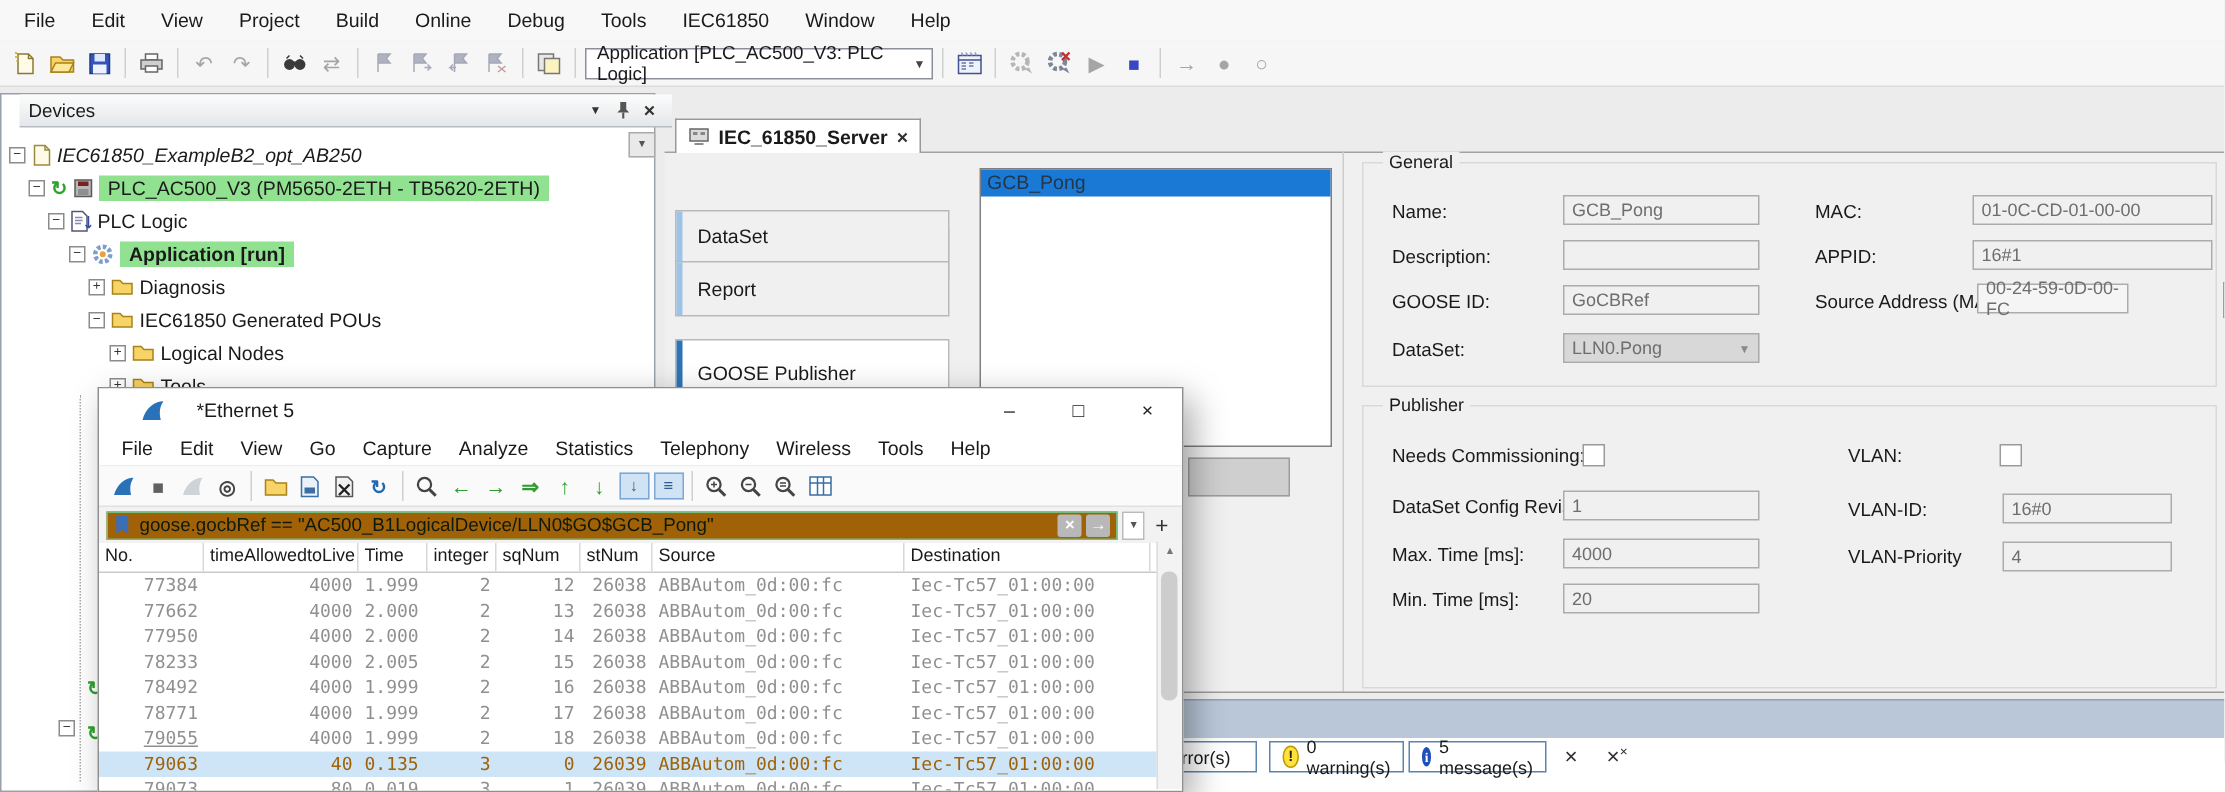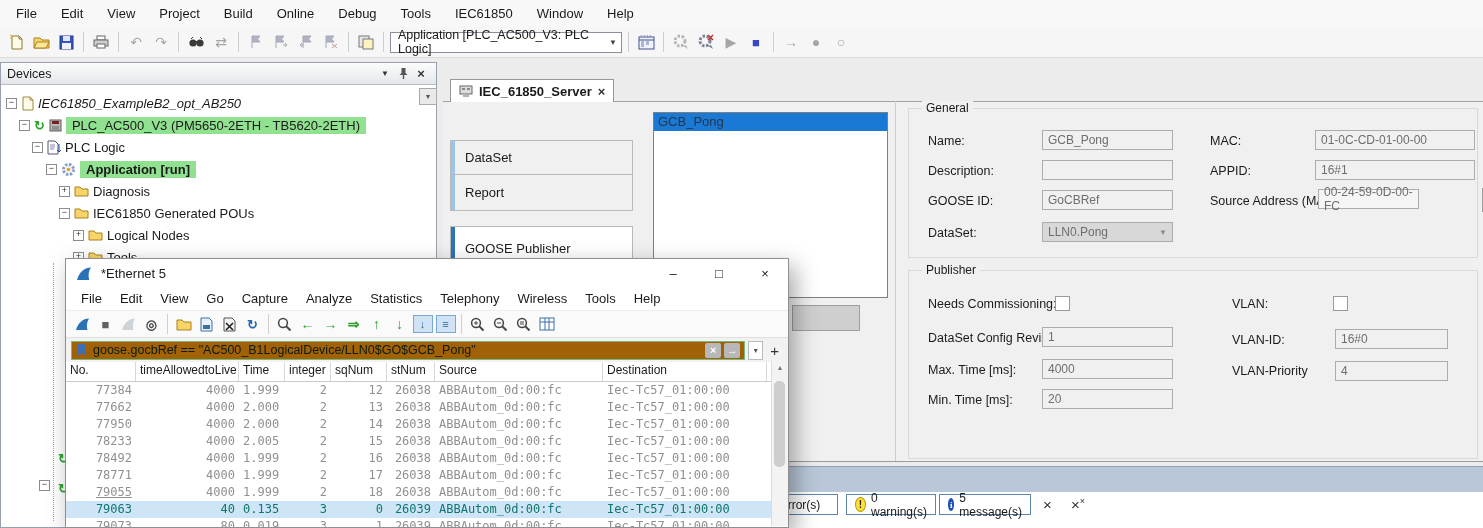--- a/index.html
+++ b/index.html
@@ -10,21 +10,21 @@
   .menubar{left:0;top:0;width:1483px;height:27px;background:#f8f8f8;display:flex;align-items:center;padding-left:4px;box-sizing:border-box;}
   .menu-item{padding:0 12px;line-height:27px;}
   .toolbar{left:0;top:27px;width:1483px;height:31px;background:#f6f6f6;border-bottom:1px solid #dcdcdc;display:flex;align-items:center;padding-left:5px;box-sizing:border-box;gap:3px;}
   .tbi{width:22px;height:22px;display:flex;align-items:center;justify-content:center;font-size:14px;color:#444;}
   .tsep{width:1px;height:20px;background:#cfcfcf;margin:0 3px;}
   .dim{opacity:.45;}
   .combo{width:232px;height:21px;background:#fff;border:1px solid #8a8f99;display:flex;align-items:center;font-size:12.5px;padding:0 4px 0 7px;box-sizing:border-box;}
   .combo .arr{margin-left:auto;font-size:8px;color:#444;}
   
   .devpanel{left:0;top:62px;width:437px;height:466px;background:#fff;border:1px solid #98a0ac;box-sizing:border-box;}
-  .devhdr{left:0;top:0;width:435px;height:22px;background:linear-gradient(#fcfcfc,#e4e7ea);border-bottom:1px solid #b7bcc3;display:flex;align-items:center;padding:0 6px;box-sizing:border-box;}
+  .devhdr{left:12px;top:0;width:435px;height:22px;background:linear-gradient(#fcfcfc,#e4e7ea);border-bottom:1px solid #b7bcc3;display:flex;align-items:center;padding:0 6px;box-sizing:border-box;}
   .devhdr .t{font-size:12.5px;}
   .hbtn{width:18px;height:16px;display:flex;align-items:center;justify-content:center;color:#333;}
   .trow{position:absolute;height:20px;display:flex;align-items:center;gap:4px;white-space:nowrap;}
   .exp{width:9px;height:9px;border:1px solid #8c8c8c;background:#fff;font-size:9px;line-height:7px;text-align:center;color:#333;flex:0 0 auto;}
   .grn{background:#90e190;padding:1px 6px;}
   .sync{color:#2ca32c;font-weight:bold;font-size:13px;}
   .scrbtn{left:418px;top:25px;width:16px;height:15px;border:1px solid #aaa;background:#e9e9e9;font-size:7px;color:#555;display:flex;align-items:center;justify-content:center;}
   
   .tab{left:450px;top:79px;height:22px;background:#fff;border:1px solid #989898;border-bottom:none;display:flex;align-items:center;gap:6px;padding:0 8px;font-weight:bold;}
   .edbg{left:443px;top:101px;width:1040px;height:360px;background:#f0f0f0;border-top:1px solid #a2a2a2;}
@@ -42,39 +42,39 @@
   .btn{position:absolute;background:#d4d4d4;border:1px solid #9d9d9d;font-size:12px;display:flex;align-items:center;justify-content:center;color:#222;}
   
   .msgband{left:443px;top:466px;width:1040px;height:25px;background:#b9c7d8;border-top:1px solid #8fa0b5;}
   .msgrow{left:443px;top:492px;width:1040px;height:36px;background:#fff;}
   .msgbtn{position:absolute;top:2px;height:21px;border:1px solid #5b84ae;background:#fff;display:flex;align-items:center;gap:5px;padding:0 8px;font-size:12px;box-sizing:border-box;}
   .wicon{width:13px;height:13px;border-radius:50%;background:#ffe13a;border:1px solid #b89b00;color:#222;font-size:10px;font-weight:bold;display:flex;align-items:center;justify-content:center;}
   .iicon{width:13px;height:13px;border-radius:50%;background:#1d4fbb;color:#fff;font-size:9px;font-weight:bold;font-family:"Liberation Serif",serif;display:flex;align-items:center;justify-content:center;}
   .clr{position:absolute;top:4px;font-size:15px;color:#333;}
   
   .ws{left:65px;top:258px;width:724px;height:270px;background:#fff;border:1px solid #8f8f8f;box-shadow:6px 8px 22px rgba(0,0,0,.35);display:flex;flex-direction:column;box-sizing:border-box;}
-  .wstitle{height:28px;display:flex;align-items:center;gap:8px;padding-left:10px;background:#fff;flex:0 0 auto;}
+  .wstitle{height:28px;display:flex;align-items:center;gap:20px;padding-left:28px;background:#fff;flex:0 0 auto;}
   .wsctl{margin-left:auto;display:flex;height:28px;}
   .wsctl div{width:46px;display:flex;align-items:center;justify-content:center;font-size:13px;color:#222;}
   .wsmenu{height:23px;display:flex;align-items:center;padding-left:6px;background:#fff;flex:0 0 auto;border-bottom:1px solid #eee;}
   .wsmenu span{padding:0 9px;font-size:13px;}
   .wstools{height:26px;display:flex;align-items:center;gap:2px;padding-left:6px;background:#fafafa;border-bottom:1px solid #e0e0e0;flex:0 0 auto;}
   .wsi{width:21px;height:20px;display:flex;align-items:center;justify-content:center;font-size:13px;color:#444;}
   .wsg{color:#2f9e2f;font-weight:bold;font-size:14px;}
   .wsb{color:#2269b0;font-weight:bold;}
   .wsbox{width:18px;height:16px;border:1px solid #7aa7d6;background:#cfe3f5;display:flex;align-items:center;justify-content:center;font-size:11px;color:#2b5f93;}
   .wsfbar{height:24px;display:flex;align-items:center;padding:0 5px;gap:3px;background:#f2f2f2;flex:0 0 auto;}
   .wsfilter{flex:1;height:19px;background:#a16207;border:1px solid #79b979;display:flex;align-items:center;gap:6px;padding:0 4px;box-sizing:border-box;}
   .wsfilter .txt{font-size:12.5px;color:#0d1a0d;white-space:nowrap;overflow:hidden;}
   .fbtn{width:16px;height:15px;background:#b8b8b8;color:#fff;font-size:11px;font-weight:bold;display:flex;align-items:center;justify-content:center;border-radius:2px;flex:0 0 auto;}
   .pkthdr{height:19px;display:flex;background:#fff;border-bottom:1px solid #c9c9c9;flex:0 0 auto;font-size:12px;position:relative;}
   .pkt-h{box-sizing:border-box;padding:1px 4px;border-right:1px solid #d8d8d8;overflow:hidden;white-space:nowrap;}
   .pktlist{flex:1;overflow:hidden;background:#fff;position:relative;}
   .pkt-row{display:flex;height:17px;line-height:17px;font-family:"DejaVu Sans Mono",monospace;font-size:12px;color:#909090;white-space:nowrap;}
-  .pkt-row.sel{background:#cde5f7;color:#0f766e;}
+  .pkt-row.sel{background:#cde5f7;color:#a16207;}
   .pkt-c{box-sizing:border-box;padding:0 4px;overflow:hidden;}
   .wsscroll{position:absolute;right:0;top:102px;bottom:1px;width:16px;background:#f3f3f3;border-left:1px solid #dcdcdc;}
   .wsthumb{position:absolute;left:2px;top:20px;width:11px;height:86px;background:#cdcdcd;border-radius:5px;}
   svg{display:block;}
 </style>
 </head>
 <body>
 
 <div id="stage">
 

